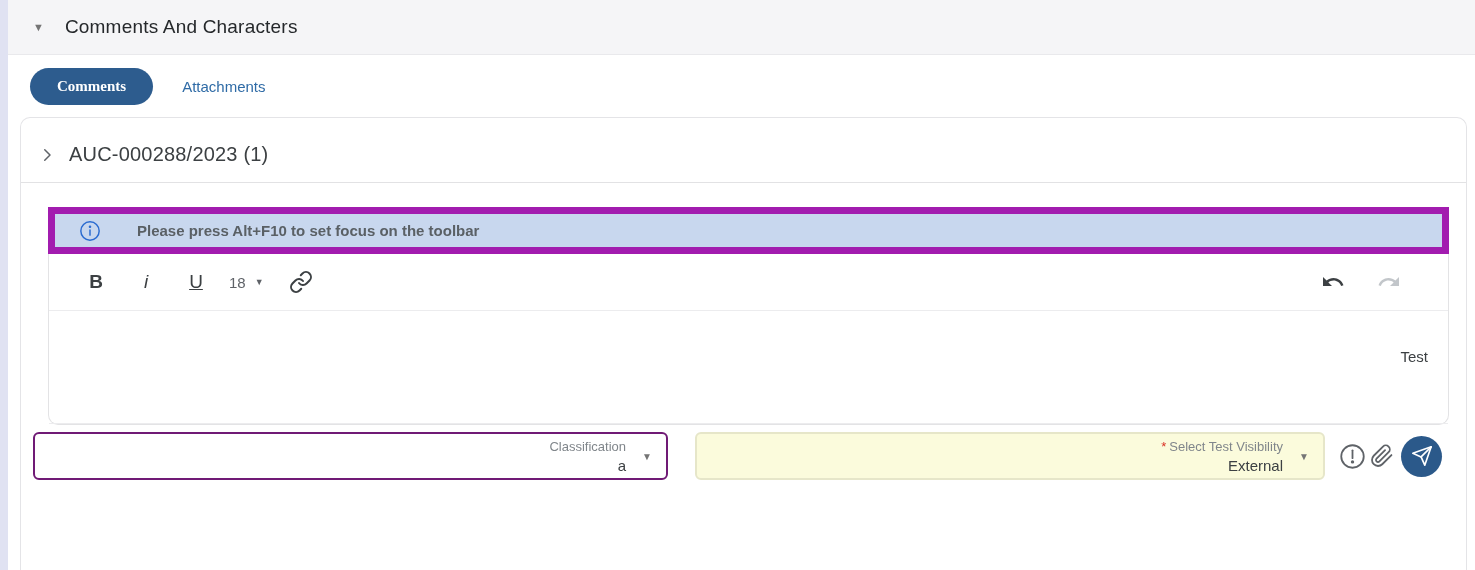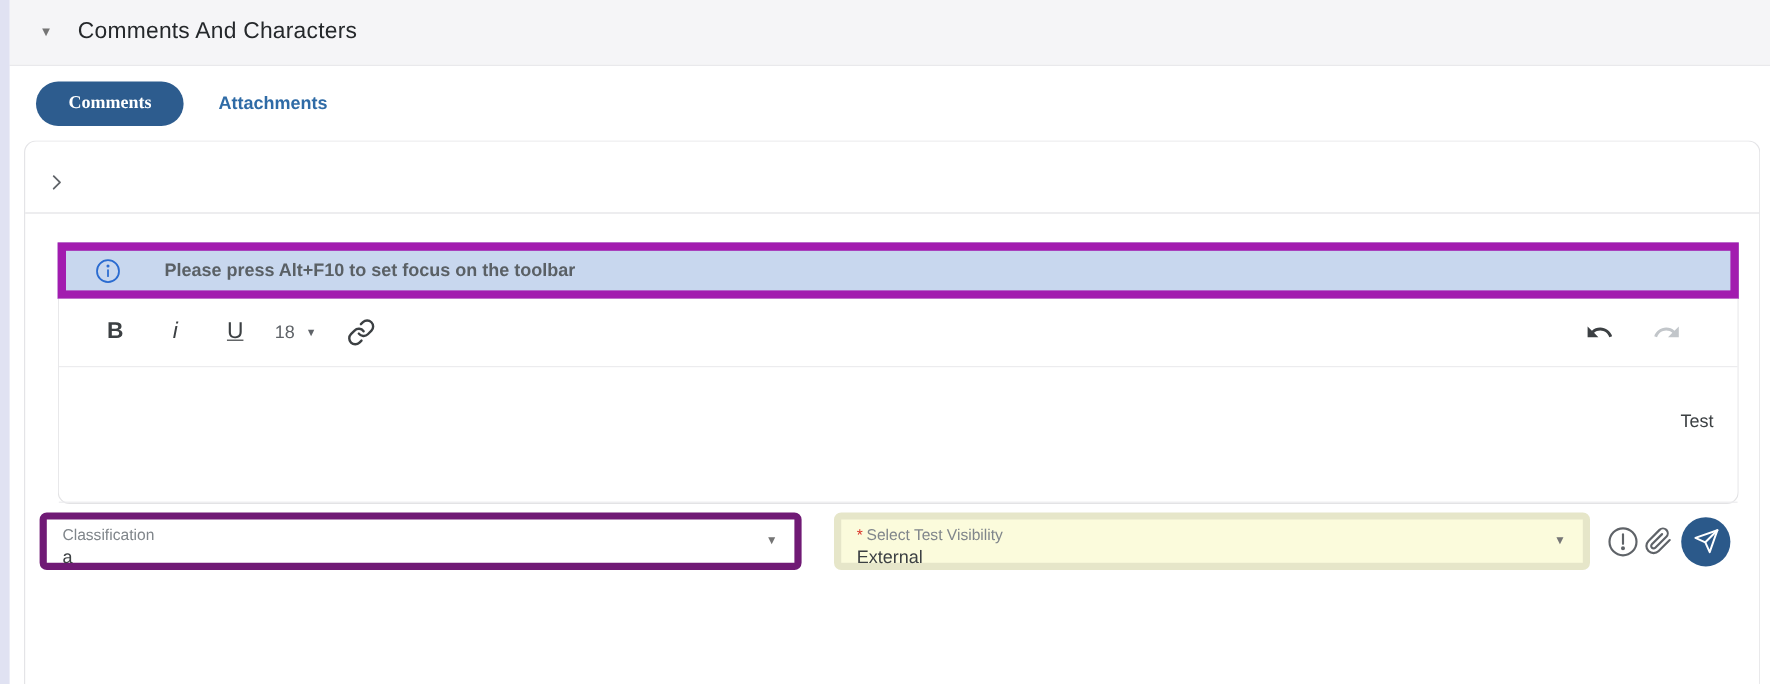--- a/index.html
+++ b/index.html
@@ -29,21 +29,21 @@
     letter-spacing: .2px;
   }
 
   
   .tabs-row { height: 62px; display: flex; align-items: center; padding-left: 22px; background: #fff; }
   .tab-pill {
     background: #2d5c8e; color: #ffffff; font-weight: 700; font-size: 15px;
     border: none; border-radius: 20px; padding: 10px 27px; cursor: pointer; font-family: Liberation Serif, serif;
   }
   .tab-link {
-    margin-left: 29px; color: #2f6ba6; font-weight: 700; font-size: 15px;
+    margin-left: 29px; color: #2f6ba6; font-weight: 400; font-size: 15px;
     background: none; border: none; cursor: pointer;
   }
 
   
   .panel {
     margin-left: 12px; width: 1447px; height: 453px;
     border: 1px solid #e4e4e7; border-bottom: none;
     border-radius: 10px 10px 0 0; background: #fff;
   }
   .thread-header {
@@ -94,22 +94,22 @@
     border-bottom: 1px solid #ececee; cursor: text; text-align: right;
   }
   .char-row {
     height: 34px; display: flex; align-items: center; justify-content: flex-end;
     padding-right: 16px; font-size: 15px; color: #5f6368;
   }
 
   
   .fields-row { display: flex; align-items: center; margin: 7px 0 0 12px; }
   .field-box {
-    height: 48px; border: 6px solid #701a75; border-radius: 6px;
-    padding: 6px 40px 0 13px; position: relative; background: #fff; cursor: pointer;
+    height: 48px; border: 2px solid #701a75; border-radius: 6px;
+    padding: 6px 40px 0 13px; position: relative; background: #fff; cursor: pointer; text-align: right;
   }
   .field-classification { width: 635px; }
   .field-visibility {
     width: 630px; margin-left: 27px; background: #fbfbdc; border-color: #e6e6c9;
   }
   .field-label { font-size: 13px; color: #80868b; line-height: 1.15; }
   .req-star { color: #d93025; margin-right: 3px; font-size: 13px; }
   .field-value { font-size: 15px; color: #3c4043; margin-top: 2px; }
   .field-arrow {
     position: absolute; right: 14px; top: 50%; transform: translateY(-50%);
@@ -146,20 +146,21 @@
   </div>
 
   <div class="panel">
 
     <div class="thread-header">
       <span class="thread-chevron">
         <svg width="18" height="18" viewBox="0 0 24 24" fill="none" stroke="currentColor" stroke-width="2" stroke-linecap="round" stroke-linejoin="round">
           <polyline points="9 5 16 12 9 19"></polyline>
         </svg>
       </span>
+      <span class="thread-title">AUC-000288/2023 (1)</span>
     </div>
     <div class="thread-divider"></div>
 
     <div class="editor-wrap">
 
       <div class="editor-banner">
         <span class="info-icon">
           <svg width="22" height="22" viewBox="0 0 24 24" fill="none" stroke="#2a6bd0" stroke-width="1.6" stroke-linecap="round">
             <circle cx="12" cy="12" r="10"></circle>
             <line x1="12" y1="11" x2="12" y2="16.5"></line>

